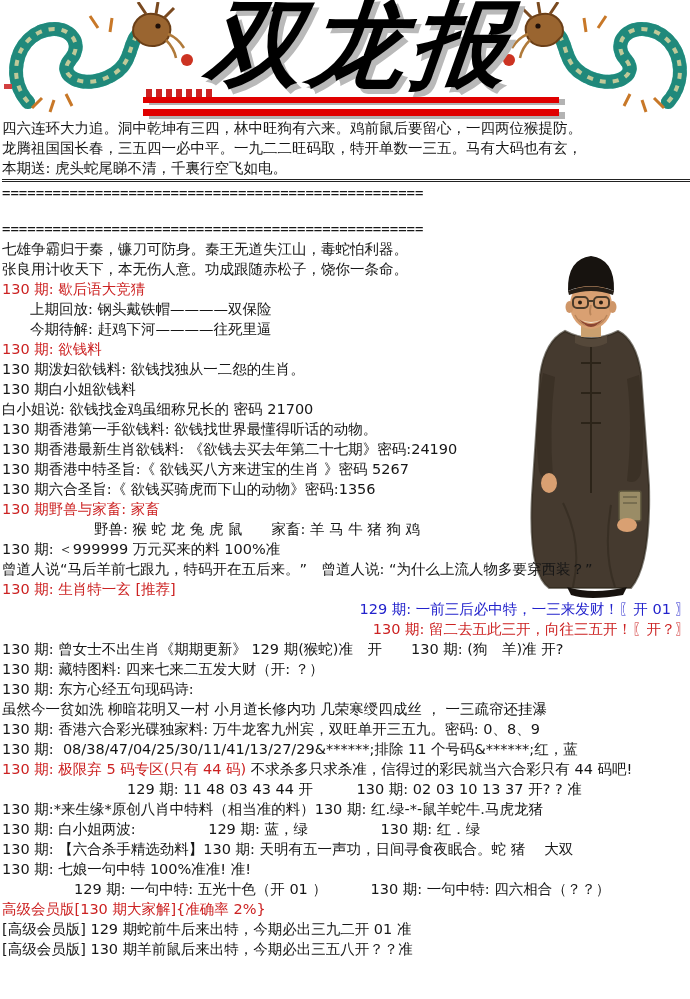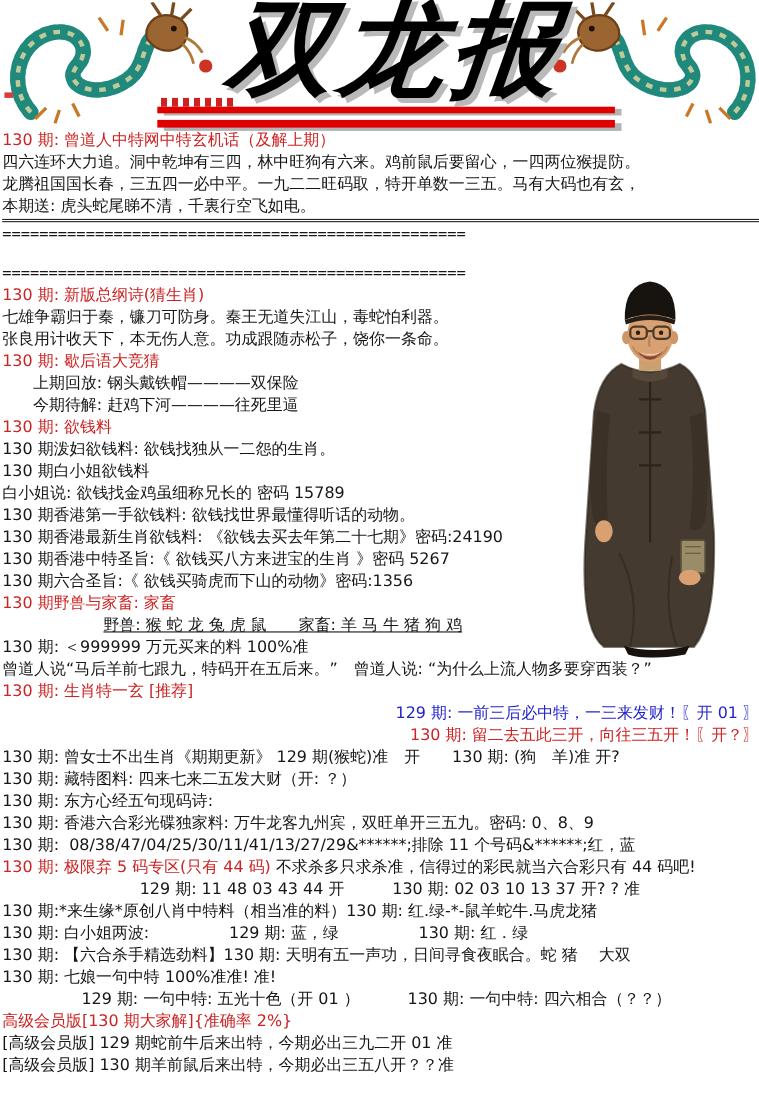--- a/index.html
+++ b/index.html
@@ -28,21 +28,21 @@
   .mast-fragment{position:absolute;left:146px;top:89px;width:70px;height:8px;
     background:repeating-linear-gradient(90deg,var(--red) 0 6px,transparent 6px 10px);}
   .corner-mark{position:absolute;left:4px;top:84px;width:8px;height:5px;background:#d24040;}
 
   
   .content{position:absolute;top:118px;left:2px;width:688px;}
   .line{font-size:14.5px;line-height:20px;height:20px;color:var(--black);white-space:pre;overflow:hidden;}
   .c-red{color:var(--red);} .c-blue{color:var(--blue);} .c-black{color:var(--black);}
   .center{text-align:right;padding-left:30px;}
   .ind-28{padding-left:28px;} .ind-72{padding-left:72px;}
-  .ind-92{padding-left:92px;text-decoration:underline;} .ind-125{padding-left:125px;}
+  .ind-92{padding-left:92px;} .ind-125{padding-left:125px;}
   .equals{font-family:"DejaVu Sans Mono",monospace;font-size:14px;letter-spacing:0;}
   .rule{height:3px;border-top:1px solid #222;border-bottom:1px solid #222;margin:1px 0;}
   .gap{width:100%;}
 
   
   .portrait{position:absolute;left:523px;top:243px;width:137px;height:355px;background:#fff;}
 </style>
 </head>
 <body>
 
@@ -122,52 +122,51 @@
     <circle cx="57" cy="59.5" r="2" fill="#2a1d12"></circle>
     <circle cx="78" cy="59.5" r="2" fill="#2a1d12"></circle>
 
     <path d="M68,62 q-2,8 0,10" stroke="#b9855a" stroke-width="2" fill="none"></path>
     <path d="M56,76 Q68,86 80,76 Q68,92 56,76 Z" fill="#8a4431"></path>
     <path d="M58,77 Q68,83 78,77 Q68,81 58,77 Z" fill="#f2e8da"></path>
     <path d="M52,72 q4,8 10,10 M84,72 q-4,8 -10,10" stroke="#b9855a" stroke-width="1.5" fill="none"></path>
   </svg>
 
   <div class="content">
-      <div class="line"><span class="c-red">130 期: 曾道人中特网中特玄机话（及解上期）</span></div>
       <div class="line"><span class="c-black">四六连环大力追。洞中乾坤有三四，林中旺狗有六来。鸡前鼠后要留心，一四两位猴提防。</span></div>
       <div class="line"><span class="c-black">龙腾祖国国长春，三五四一必中平。一九二二旺码取，特开单数一三五。马有大码也有玄，</span></div>
       <div class="line"><span class="c-black">本期送: 虎头蛇尾睇不清，千裏行空飞如电。</span></div>
       <div class="rule"></div>
       <div class="line equals"><span class="c-black">==================================================</span></div>
       <div class="gap" style="height: 16px;"></div>
       <div class="line equals"><span class="c-black">==================================================</span></div>
-      <div class="line"><span class="c-red">130 期: 新版总纲诗(猜生肖)</span></div>
       <div class="line"><span class="c-black">七雄争霸归于秦，镰刀可防身。秦王无道失江山，毒蛇怕利器。</span></div>
       <div class="line"><span class="c-black">张良用计收天下，本无伤人意。功成跟随赤松子，饶你一条命。</span></div>
       <div class="line"><span class="c-red">130 期: 歇后语大竞猜</span></div>
       <div class="line ind-28"><span class="c-black">上期回放: 钢头戴铁帽————双保险</span></div>
       <div class="line ind-28"><span class="c-black">今期待解: 赶鸡下河————往死里逼</span></div>
       <div class="line"><span class="c-red">130 期: 欲钱料</span></div>
       <div class="line"><span class="c-black">130 期泼妇欲钱料: 欲钱找独从一二怨的生肖。</span></div>
       <div class="line"><span class="c-black">130 期白小姐欲钱料</span></div>
-      <div class="line"><span class="c-black">白小姐说: 欲钱找金鸡虽细称兄长的 密码 15789</span></div>
+      <div class="line"><span class="c-black">白小姐说: 欲钱找金鸡虽细称兄长的 密码 21700</span></div>
       <div class="line"><span class="c-black">130 期香港第一手欲钱料: 欲钱找世界最懂得听话的动物。</span></div>
       <div class="line"><span class="c-black">130 期香港最新生肖欲钱料: 《欲钱去买去年第二十七期》密码:24190</span></div>
       <div class="line"><span class="c-black">130 期香港中特圣旨:《 欲钱买八方来进宝的生肖 》密码 5267</span></div>
       <div class="line"><span class="c-black">130 期六合圣旨:《 欲钱买骑虎而下山的动物》密码:1356</span></div>
       <div class="line"><span class="c-red">130 期野兽与家畜: 家畜</span></div>
       <div class="line ind-92"><span class="c-black">野兽: 猴 蛇 龙 兔 虎 鼠　　家畜: 羊 马 牛 猪 狗 鸡</span></div>
       <div class="line"><span class="c-black">130 期: ＜999999 万元买来的料 100%准</span></div>
       <div class="line"><span class="c-black">曾道人说“马后羊前七跟九，特码开在五后来。”　曾道人说: “为什么上流人物多要穿西装？”</span></div>
       <div class="line"><span class="c-red">130 期: 生肖特一玄 [推荐]</span></div>
       <div class="line center"><span class="c-blue">129 期: 一前三后必中特，一三来发财！〖开 01 〗</span></div>
       <div class="line center"><span class="c-red">130 期: 留二去五此三开，向往三五开！〖开？〗</span></div>
       <div class="line"><span class="c-black">130 期: 曾女士不出生肖《期期更新》 129 期(猴蛇)准　开　　130 期: (狗　羊)准 开?</span></div>
       <div class="line"><span class="c-black">130 期: 藏特图料: 四来七来二五发大财（开: ？）</span></div>
       <div class="line"><span class="c-black">130 期: 东方心经五句现码诗:</span></div>
+      <div class="line"><span class="c-black">虽然今一贫如洗 柳暗花明又一村 小月道长修内功 几荣寒绶四成丝 ， 一三疏帘还挂瀑</span></div>
       <div class="line"><span class="c-black">130 期: 香港六合彩光碟独家料: 万牛龙客九州宾，双旺单开三五九。密码: 0、8、9</span></div>
       <div class="line"><span class="c-black">130 期:  08/38/47/04/25/30/11/41/13/27/29&amp;******;排除 11 个号码&amp;******;红，蓝</span></div>
       <div class="line"><span class="c-red">130 期: 极限弃 5 码专区(只有 44 码) </span><span class="c-black">不求杀多只求杀准，信得过的彩民就当六合彩只有 44 码吧!</span></div>
       <div class="line ind-125"><span class="c-black">129 期: 11 48 03 43 44 开　　　130 期: 02 03 10 13 37 开? ? 准</span></div>
       <div class="line"><span class="c-black">130 期:*来生缘*原创八肖中特料（相当准的料）130 期: 红.绿-*-鼠羊蛇牛.马虎龙猪</span></div>
       <div class="line"><span class="c-black">130 期: 白小姐两波:　　　　　129 期: 蓝，绿　　　　　130 期: 红．绿</span></div>
       <div class="line"><span class="c-black">130 期: 【六合杀手精选劲料】130 期: 天明有五一声功，日间寻食夜眠合。蛇 猪　 大双</span></div>
       <div class="line"><span class="c-black">130 期: 七娘一句中特 100%准准! 准!</span></div>
       <div class="line ind-72"><span class="c-black">129 期: 一句中特: 五光十色（开 01 ）　　　130 期: 一句中特: 四六相合（？？）</span></div>
       <div class="line"><span class="c-red">高级会员版[130 期大家解]{准确率 2%}</span></div>

